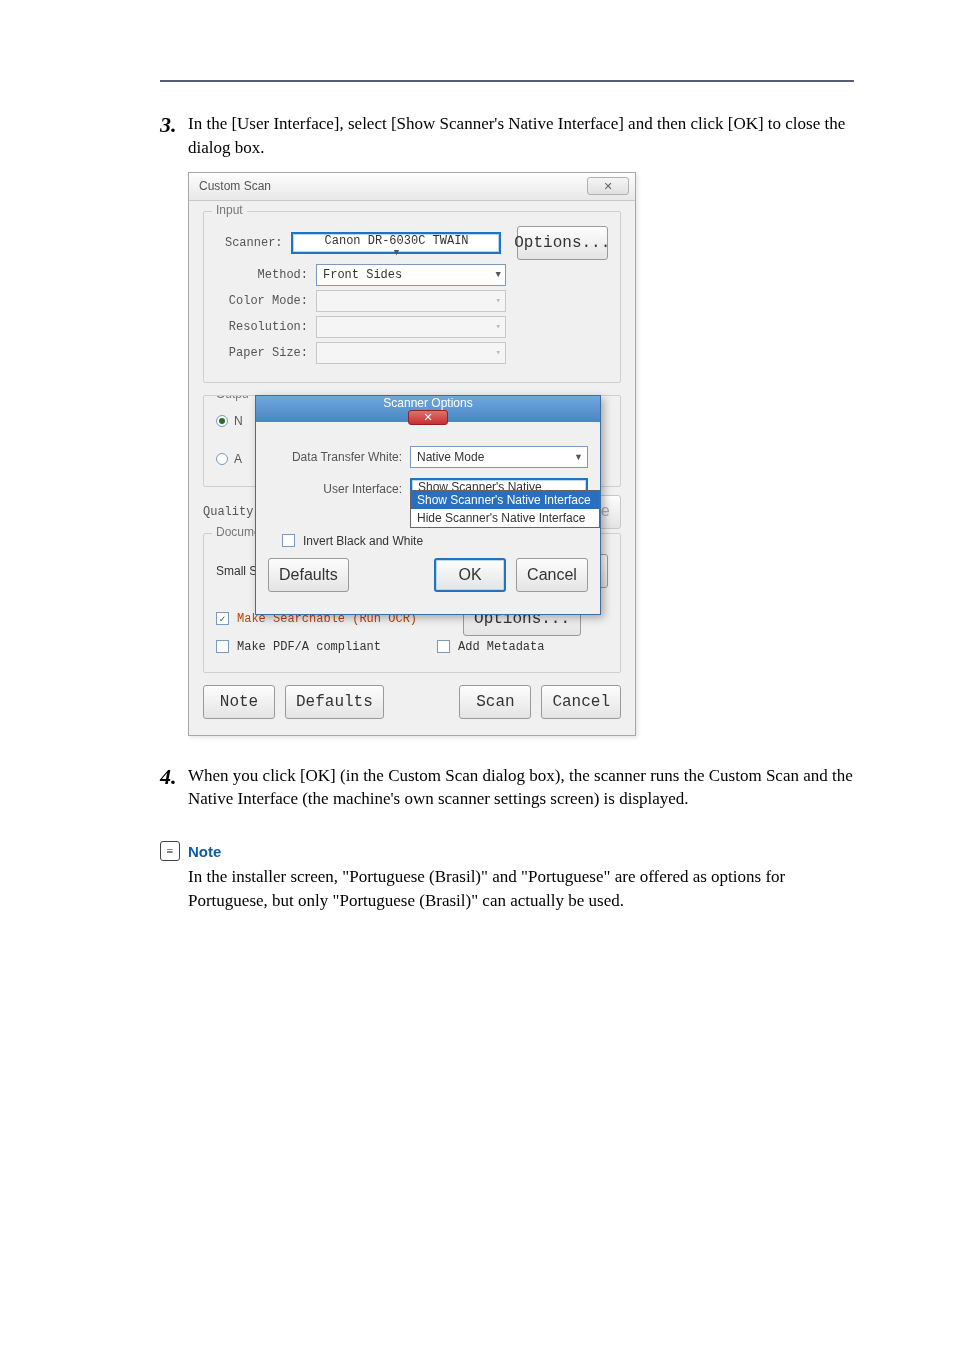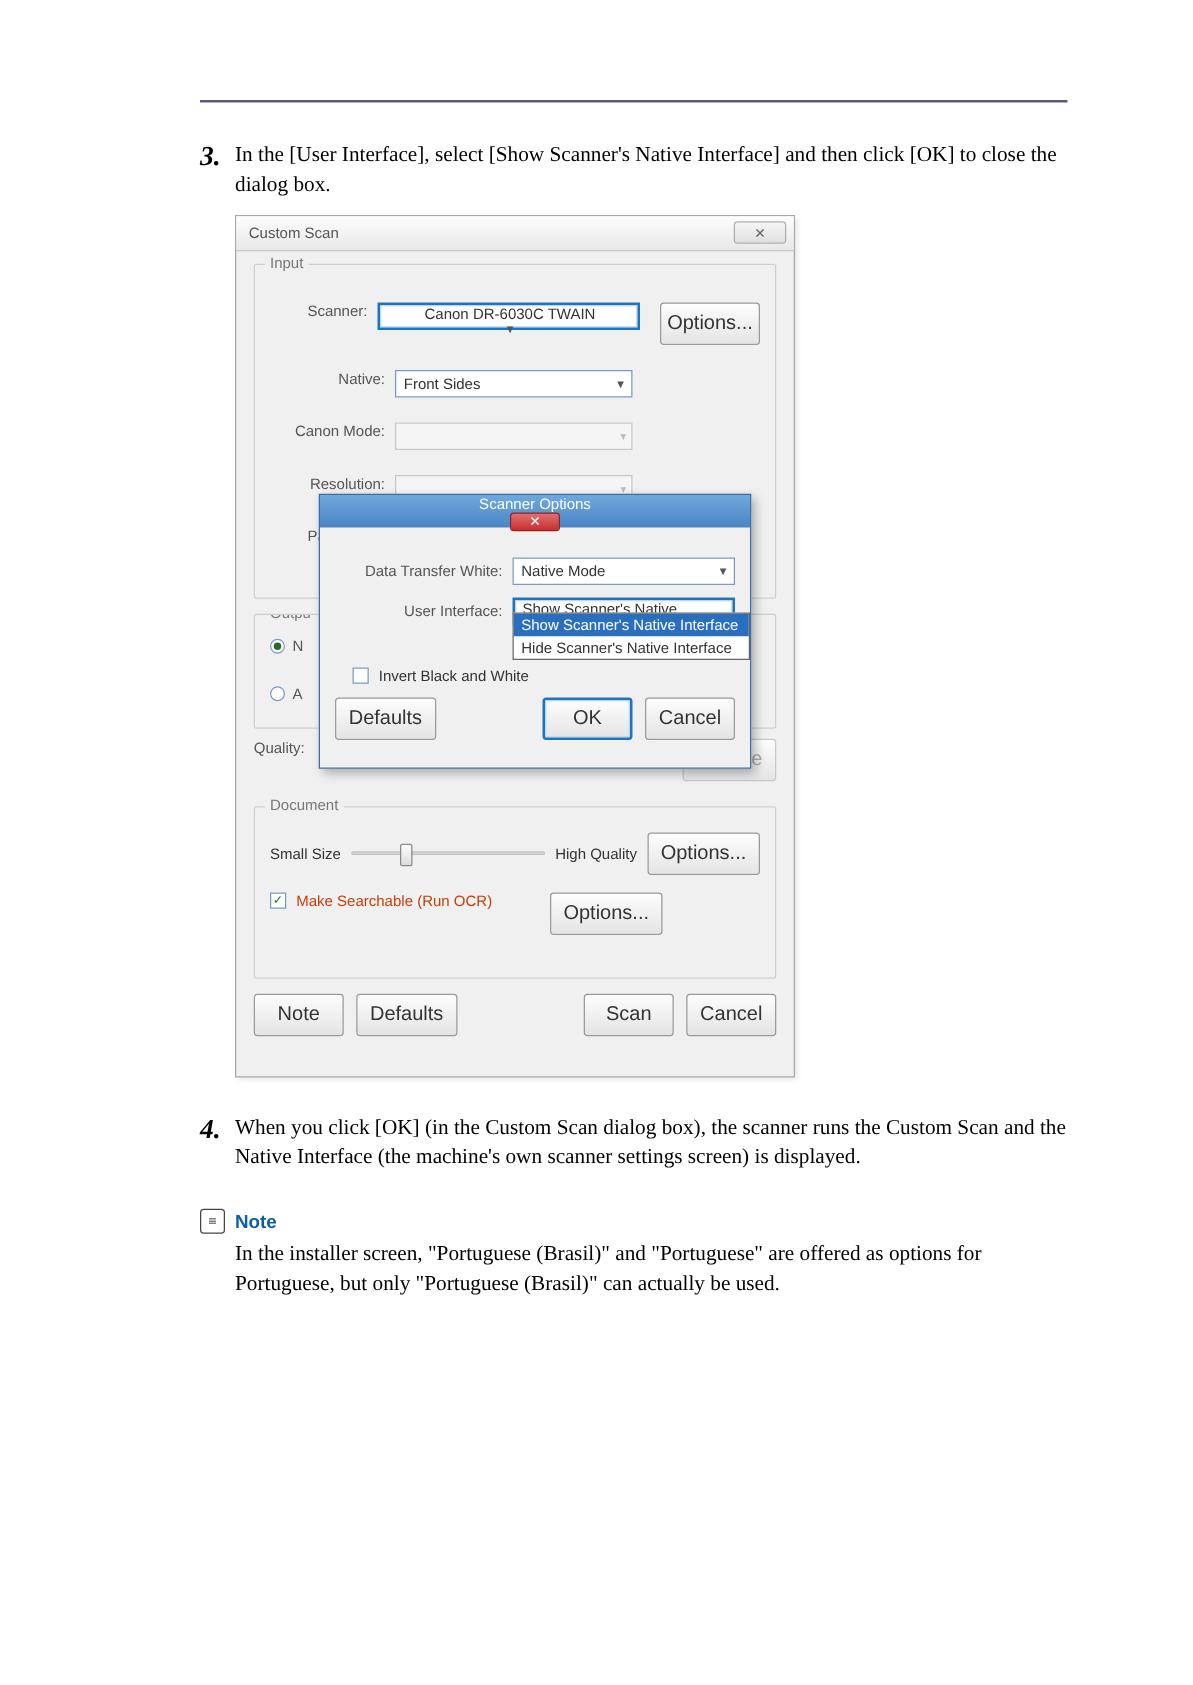--- a/index.html
+++ b/index.html
@@ -132,23 +132,24 @@
   .fieldset-legend {
     position: absolute;
     top: -9px;
     left: 8px;
     background: #f0f0f0;
     padding: 0 4px;
     color: #777;
   }
   .form-row {
     display: flex;
-    align-items: flex-start;
-    margin: 20px 0;
+    align-items: center;
+    margin: 4px 0;
     gap: 8px;
+    font-family: Liberation Mono, monospace;
   }
   .form-row .lbl {
     width: 92px;
     text-align: right;
     color: #555;
   }
   .combo {
     flex: 1;
     height: 22px;
     background: #fff;
@@ -351,29 +352,29 @@
           <div class="lbl">Scanner:</div>
           <div class="combo inner-focus" style="flex:0 0 210px">
             <span>Canon DR-6030C TWAIN</span>
             <span class="arrow">▼</span>
           </div>
           <div style="flex:1"></div>
           <button class="win-btn">Options...</button>
         </div>
 
         <div class="form-row">
-          <div class="lbl">Native:</div>
+          <div class="lbl">Method:</div>
           <div class="combo" style="flex:0 0 190px">
             <span>Front Sides</span>
             <span class="arrow">▼</span>
           </div>
         </div>
 
         <div class="form-row">
-          <div class="lbl">Canon Mode:</div>
+          <div class="lbl">Color Mode:</div>
           <div class="combo disabled" style="flex:0 0 190px">
             <span></span>
               <span class="arrow">▾</span>
           </div>
         </div>
 
         <div class="form-row">
           <div class="lbl">Resolution:</div>
           <div class="combo disabled" style="flex:0 0 190px">
             <span></span>
@@ -425,20 +426,27 @@
           <button class="win-btn">Options...</button>
         </div>
 
         <div class="form-row" style="margin-top:14px">
           <span class="checkbox">✓</span>
           <span style="color:#c2410c">Make Searchable (Run OCR)</span>
           <div style="width:30px"></div>
           <button class="win-btn">Options...</button>
         </div>
 
+        <div class="form-row">
+          <span class="checkbox"></span>
+          <span>Make PDF/A compliant</span>
+          <div style="width:40px"></div>
+          <span class="checkbox"></span>
+          <span>Add Metadata</span>
+        </div>
       </div>
 
       <div class="form-row" style="justify-content:space-between;margin-top:8px">
         <div style="display:flex;gap:10px">
           <button class="win-btn">Note</button>
           <button class="win-btn">Defaults</button>
         </div>
         <div style="display:flex;gap:10px">
           <button class="win-btn">Scan</button>
           <button class="win-btn">Cancel</button>

